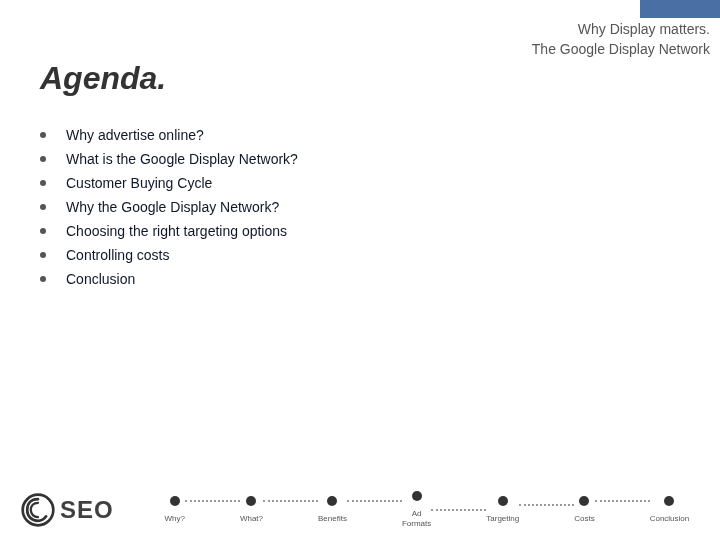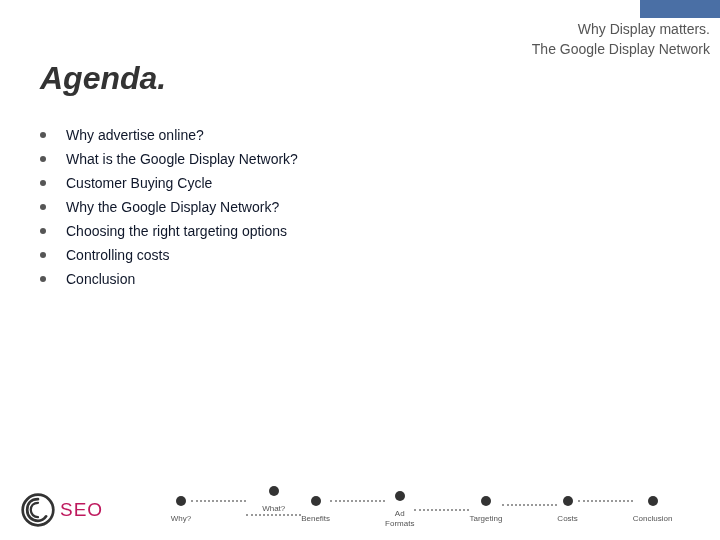--- a/index.html
+++ b/index.html
@@ -90,23 +90,23 @@
       margin-right: 40px;
     }
 
     .logo-icon {
       width: 36px;
       height: 36px;
       margin-right: 4px;
     }
 
     .logo-text {
-      font-size: 19px;
-      font-weight: normal;
-      color: #be185d;
+      font-size: 24px;
+      font-weight: bold;
+      color: #404040;
       letter-spacing: 1px;
     }
 
     
     .progress-nav {
       display: flex;
       align-items: center;
       flex: 1;
       justify-content: center;
     }
@@ -183,21 +183,21 @@
   </div>
 
   <div class="progress-nav" id="progress-nav">
   <div style="display: flex; align-items: center;">
         <div style="display: flex; flex-direction: column; align-items: center;">
           <div class="nav-dot"></div>
           <div class="nav-label" style="margin-top: 4px; line-height: 1.2;">Why?</div>
         </div>
         <div style="width: 55px; height: 2px; border-top: 2px dotted rgb(153, 153, 153); margin-bottom: 18px; flex-shrink: 0;"></div>
       </div>
-      <div style="display: flex; align-items: center; flex-direction: column;">
+      <div style="display: flex; align-items: center;">
         <div style="display: flex; flex-direction: column; align-items: center;">
           <div class="nav-dot"></div>
           <div class="nav-label" style="margin-top: 4px; line-height: 1.2;">What?</div>
         </div>
         <div style="width: 55px; height: 2px; border-top: 2px dotted rgb(153, 153, 153); margin-bottom: 18px; flex-shrink: 0;"></div>
       </div>
       <div style="display: flex; align-items: center;">
         <div style="display: flex; flex-direction: column; align-items: center;">
           <div class="nav-dot"></div>
           <div class="nav-label" style="margin-top: 4px; line-height: 1.2;">Benefits</div>

